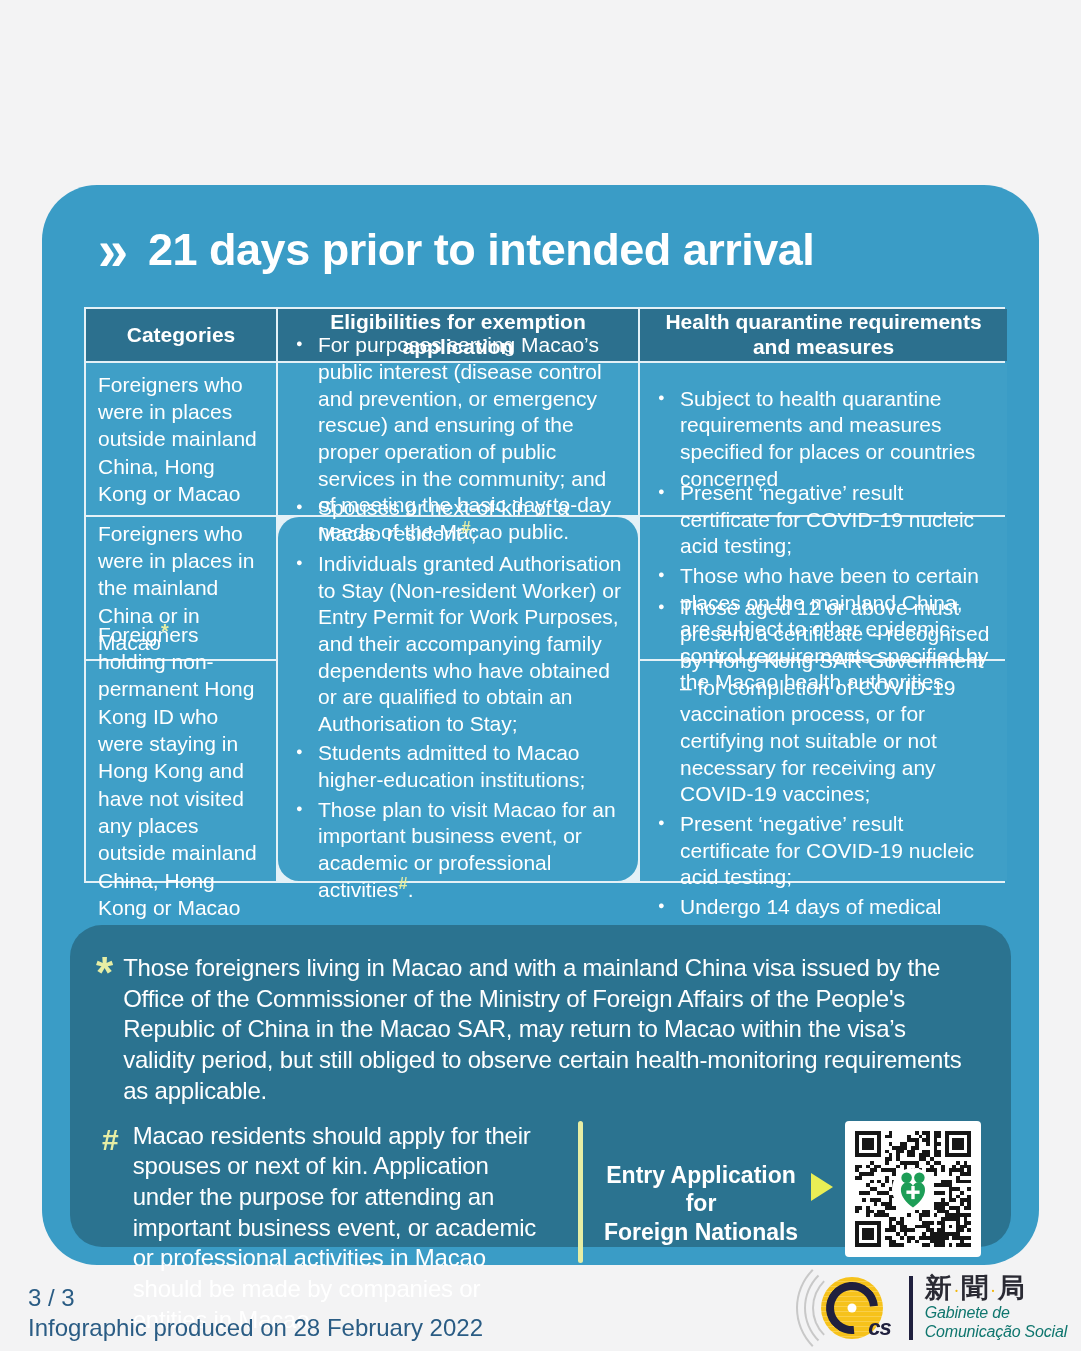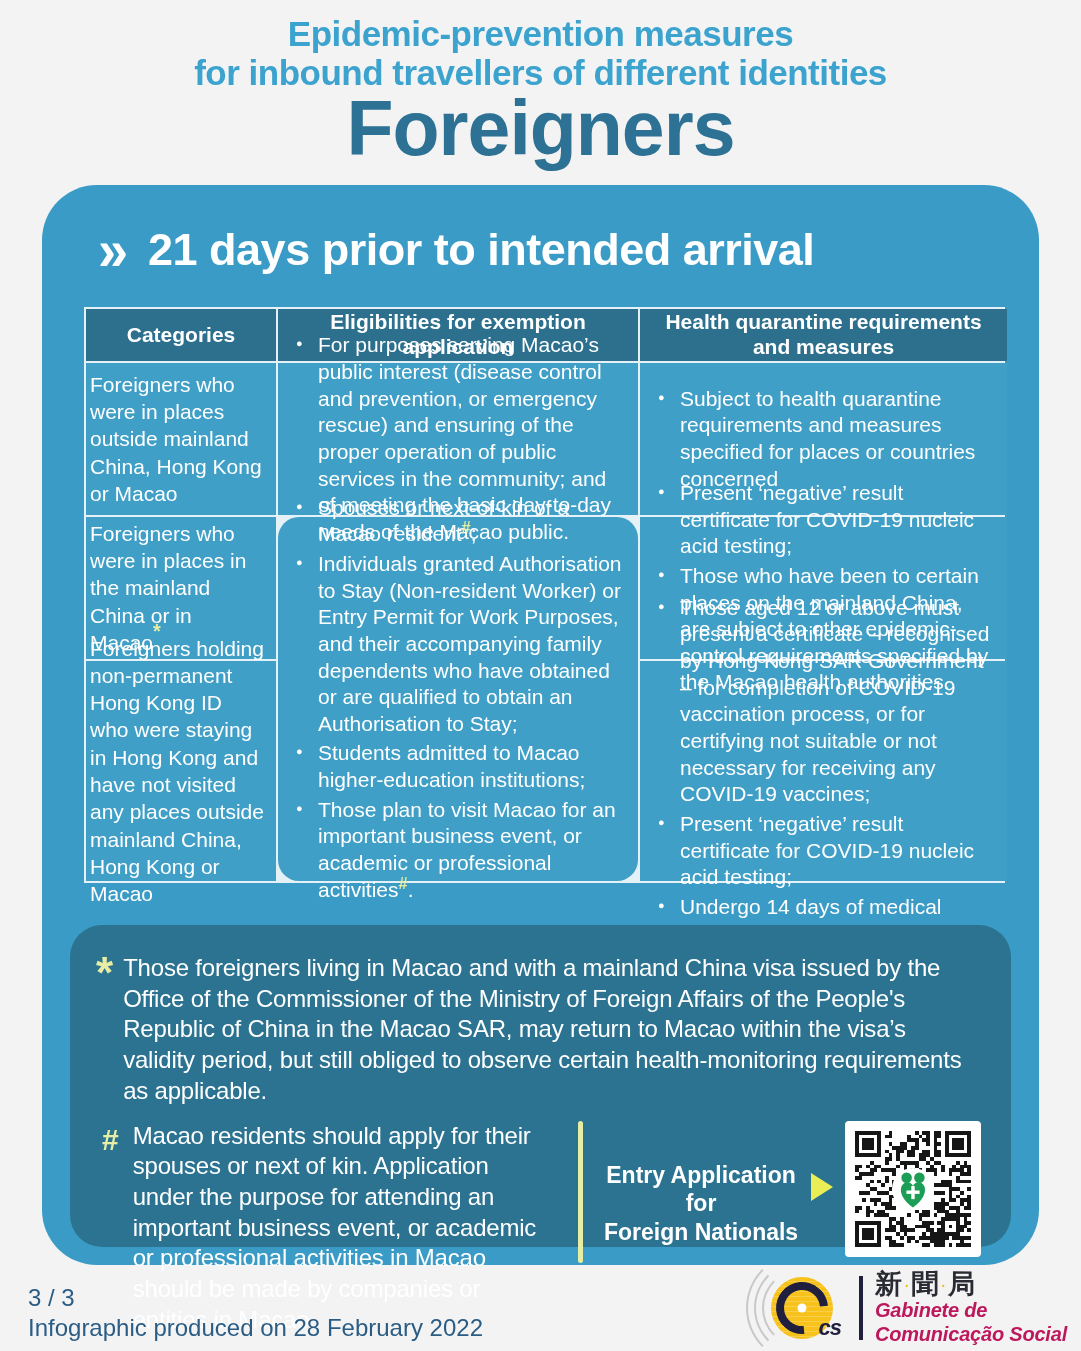--- a/index.html
+++ b/index.html
@@ -36,21 +36,21 @@
   .heading-text{font-size:45px;font-weight:bold;letter-spacing:-0.5px;}
   
   .table{
     position:absolute;left:42px;top:122px;width:921px;
     display:grid;grid-template-columns:190px 360px 367px;
     grid-template-rows:52px 152px 142px 220px;
     gap:2px;background:var(--table-border);border:2px solid var(--table-border);
   }
   .cell{background:var(--cell-blue);color:#fff;display:flex;flex-direction:column;justify-content:center;padding:8px 10px;}
   .cell.head{background:var(--header-cell);font-weight:bold;font-size:21px;text-align:center;align-items:center;line-height:1.18;}
-  .cat{font-size:21px;line-height:1.3;padding-left:4px;}
+  .cat{font-size:21px;line-height:1.3;padding-left:12px;}
   ul.bullets{list-style:none;font-size:21px;line-height:1.27;}
   ul.bullets li{position:relative;padding-left:30px;margin:3px 0;}
   ul.bullets li::before{content:"●";position:absolute;left:8px;top:5px;font-size:11px;}
   .merged{grid-row:3 / 5;grid-column:2;border-radius:21px;}
   sup.mark{color:var(--accent-yellow);font-weight:bold;font-size:0.78em;vertical-align:super;line-height:0;}
   .cat sup.mark{font-size:0.95em;position:relative;top:-4px;}
   
   .notes{
     position:absolute;left:28px;top:740px;width:941px;height:322px;
     background:var(--note-teal);border-radius:32px;color:#fff;
@@ -80,32 +80,27 @@
     position:absolute;left:32px;top:7px;width:62px;height:62px;border-radius:50%;
     background:repeating-linear-gradient(180deg,#f6c21b 0 4px,#f9cf4a 4px 5px);
   }
   .disc::after{content:"";position:absolute;left:50%;top:50%;width:9px;height:9px;border-radius:50%;background:#fff;transform:translate(-50%,-50%);}
   .garc{position:absolute;inset:5px;border:8px solid #20203e;border-right-color:transparent;border-radius:50%;transform:rotate(40deg);}
   .gcs-letters{position:absolute;right:-8px;bottom:-2px;font-size:22px;font-weight:bold;font-style:italic;color:#20203e;letter-spacing:-1px;}
   .logo-bar{width:4px;height:64px;background:#20203e;margin:0 12px 0 10px;flex:none;}
   .logo-text{display:flex;flex-direction:column;justify-content:flex-start;}
   .cn{font-size:27px;font-weight:bold;color:#2a2a33;letter-spacing:2px;font-family:sans-serif;line-height:1.1;}
   .cn i{font-style:normal;color:#f1b70f;font-size:13px;vertical-align:middle;margin:0 1px;}
-  .pt{font-style:italic;font-weight:bold;font-size:20px;color:#be185d;line-height:1.18;letter-spacing:-0.2px;}
+  .pt{font-style:italic;font-weight:normal;font-size:16px;color:#0f766e;line-height:1.18;letter-spacing:-0.2px;}
 </style>
 </head>
 <body>
 
 <div class="page">
 
-  <div class="masthead">
-    <div class="title-sub">Epidemic-prevention measures</div>
-    <div class="title-sub">for inbound travellers of different identities</div>
-    <div class="title-main">Foreigners</div>
-  </div>
 
   <div class="panel">
 
     <div class="section-heading">
       <span class="chevron">»</span>
       <span class="heading-text">21 days prior to intended arrival</span>
     </div>
 
     <div class="table">
       <div class="cell head">Categories</div>

